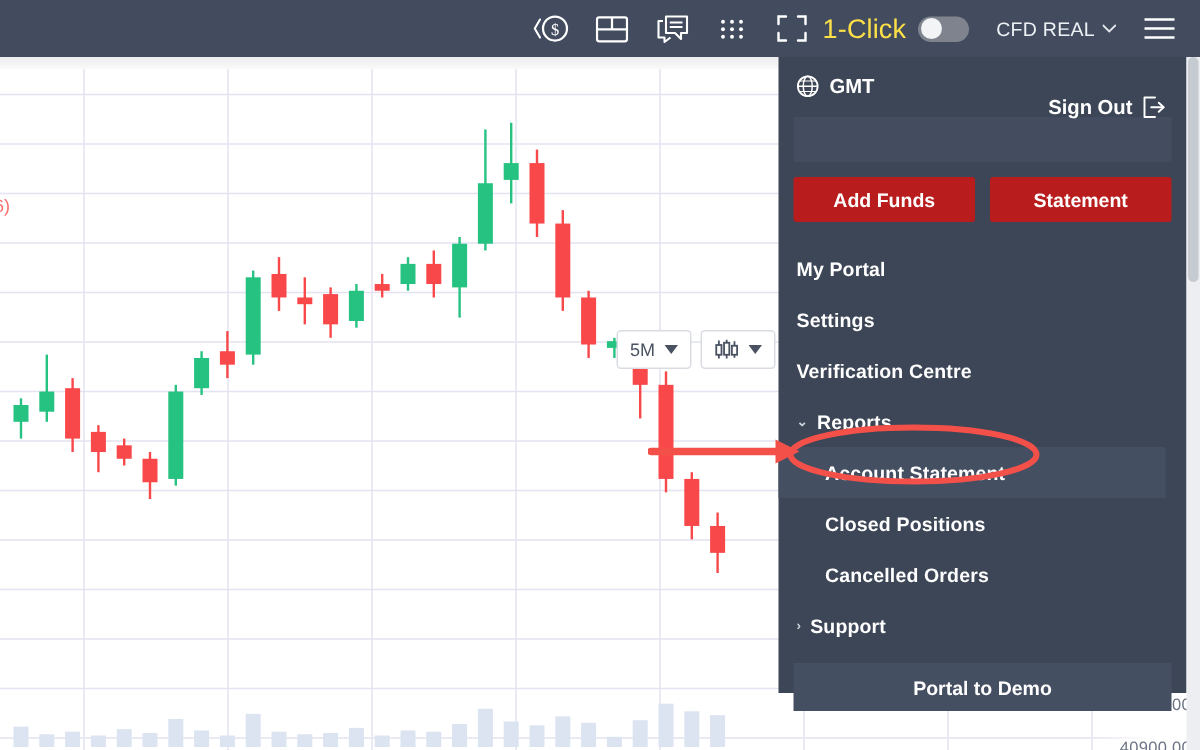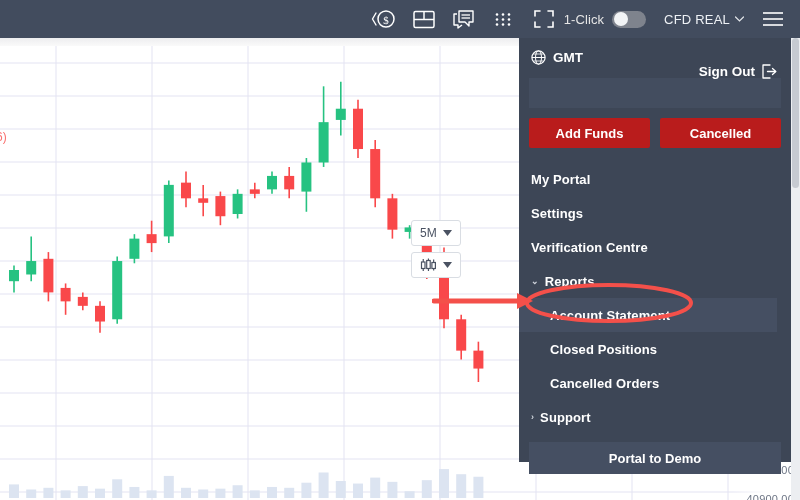--- a/index.html
+++ b/index.html
@@ -31,22 +31,22 @@
     align-items: center;
     justify-content: center;
     height: 38px;
     color: #ffffff;
     cursor: pointer;
   }
   .tb-icon { width: 40px; }
   .tb-icon svg { display: block; }
 
   .oneclick-label {
-    font-size: 13px;
-    color: #e5e5e5;
+    font-size: 18px;
+    color: #fde047;
     margin-right: 8px;
     letter-spacing: .1px;
   }
   .toggle {
     width: 34px; height: 17px;
     border-radius: 9px;
     background: #7e838d;
     position: relative;
     margin-right: 18px;
     cursor: pointer;
@@ -92,21 +92,20 @@
     white-space: nowrap;
   }
 
   
   .chart-ctrls {
     position: absolute;
     top: 182px; left: 411px;
     display: flex;
     gap: 6px;
     z-index: 10;
-    flex-direction: column;
   }
   .ctrl {
     height: 26px;
     background: #ffffff;
     border: 1px solid #d9dde3;
     border-radius: 3px;
     display: flex;
     align-items: center;
     gap: 6px;
     padding: 0 8px;
@@ -472,21 +471,21 @@
         <line x1="5.5" y1="7.5" x2="13.5" y2="7.5" stroke="#ffffff" stroke-width="1.3" stroke-linecap="round"></line>
         <path d="M10.5 4.5 L13.8 7.5 L10.5 10.5" fill="none" stroke="#ffffff" stroke-width="1.3" stroke-linecap="round" stroke-linejoin="round"></path>
       </svg>
     </div>
   </div>
 
   <div class="balance-strip"></div>
 
   <div class="btn-row">
     <button class="btn">Add Funds</button>
-    <button class="btn">Cancelled</button>
+    <button class="btn">Statement</button>
   </div>
 
   <div class="menu" id="menu-list">
       <div class="mi">
         <span>My Portal</span>
       </div>
       <div class="mi">
         <span>Settings</span>
       </div>
       <div class="mi">

